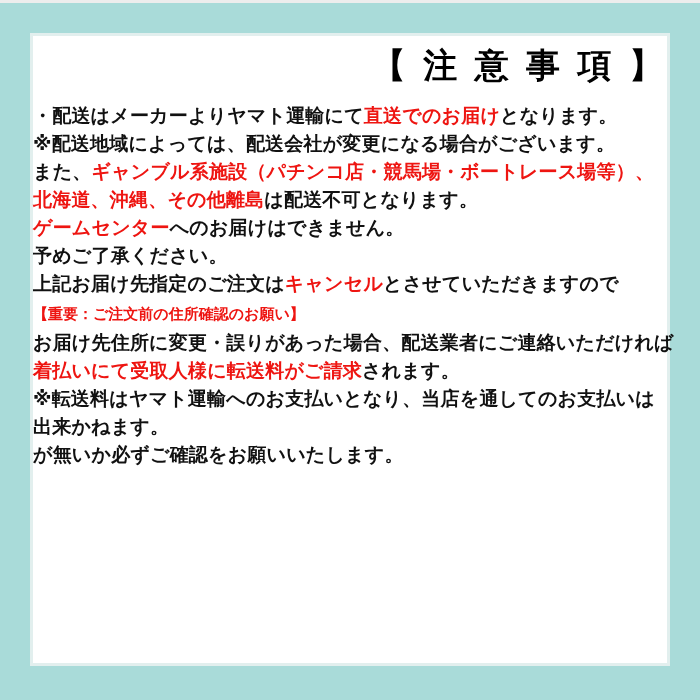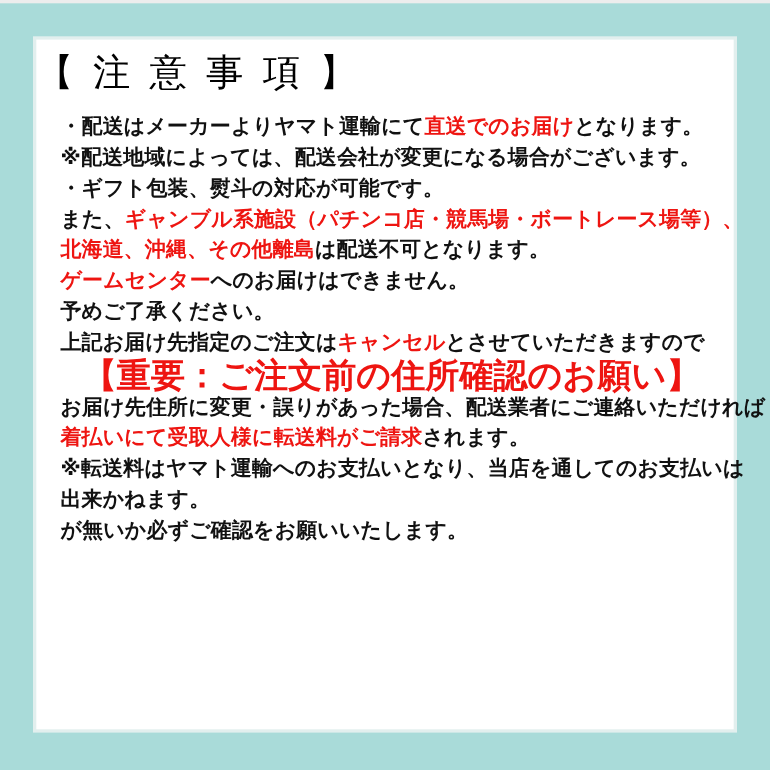--- a/index.html
+++ b/index.html
@@ -20,60 +20,59 @@
     position:absolute;left:0;top:0;width:700px;height:3px;
     background:#ededed;
   }
   .panel{
     position:absolute;left:33px;top:36px;width:634px;height:627px;
     background:var(--panel);
     box-shadow:0 0 0 3px #e2efee;
     box-sizing:border-box;
   }
   .title{
-    text-align:left;
+    text-align:right;
     font-size:34px;
-    font-weight:normal;
+    font-weight:bold;
     letter-spacing:4px;
     color:#000;
     padding-top:7px;
     white-space:nowrap;
   }
   .content{
-    padding:13px 10px 0 22px;
+    padding:13px 10px 0 0;
   }
   .notice-line{
     font-size:19px;
     line-height:28px;
     font-weight:bold;
     color:var(--ink);
     white-space:nowrap;
     letter-spacing:0.2px;
   }
   .notice-line .red{color:var(--red);}
   .important-heading{
-    text-align:center;
-    font-size:31px;
+    text-align:left;
+    font-size:15px;
     line-height:31px;
     font-weight:bold;
     color:var(--red);
     white-space:nowrap;
   }
 </style>
 </head>
 <body>
 
 <div class="frame">
   <div class="top-strip"></div>
   <div class="panel">
     <div class="title">【 注 意 事 項 】</div>
     <div class="content">
         <div class="notice-line"><span class="">・配送はメーカーよりヤマト運輸にて</span><span class="red">直送でのお届け</span><span class="">となります。</span></div>
         <div class="notice-line"><span class="">※配送地域によっては、配送会社が変更になる場合がございます。</span></div>
-        <div class="notice-line"><span class="">・ギフト包装、熨斗の対応が可能です。</span></div>
         <div class="notice-line"><span class="">また、</span><span class="red">ギャンブル系施設（パチンコ店・競馬場・ボートレース場等）、</span></div>
         <div class="notice-line"><span class="red">北海道、沖縄、その他離島</span><span class="">は配送不可となります。</span></div>
         <div class="notice-line"><span class="red">ゲームセンター</span><span class="">へのお届けはできません。</span></div>
         <div class="notice-line"><span class="">予めご了承ください。</span></div>
         <div class="notice-line"><span class="">上記お届け先指定のご注文は</span><span class="red">キャンセル</span><span class="">とさせていただきますので</span></div>
         <div class="important-heading">【重要：ご注文前の住所確認のお願い】</div>
         <div class="notice-line"><span class="">お届け先住所に変更・誤りがあった場合、配送業者にご連絡いただければ</span></div>
         <div class="notice-line"><span class="red">着払いにて受取人様に転送料がご請求</span><span class="">されます。</span></div>
         <div class="notice-line"><span class="">※転送料はヤマト運輸へのお支払いとなり、当店を通してのお支払いは</span></div>
         <div class="notice-line"><span class="">出来かねます。</span></div>

